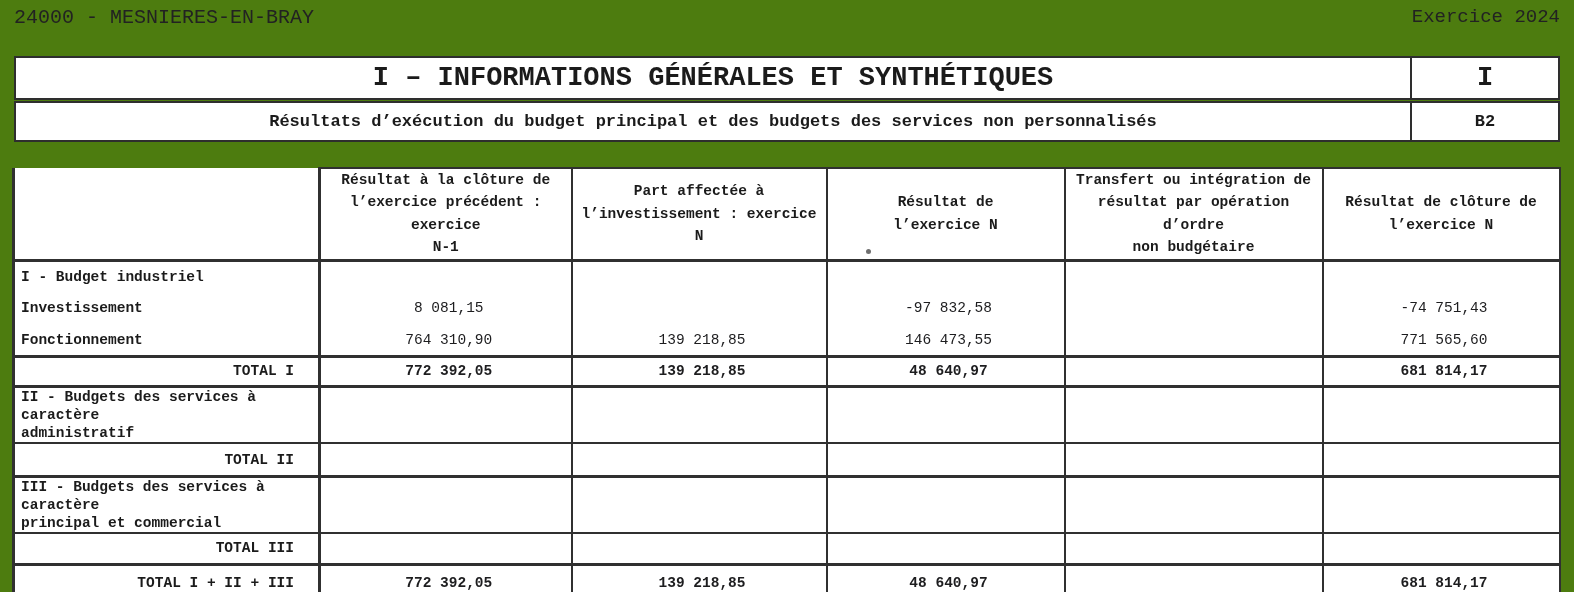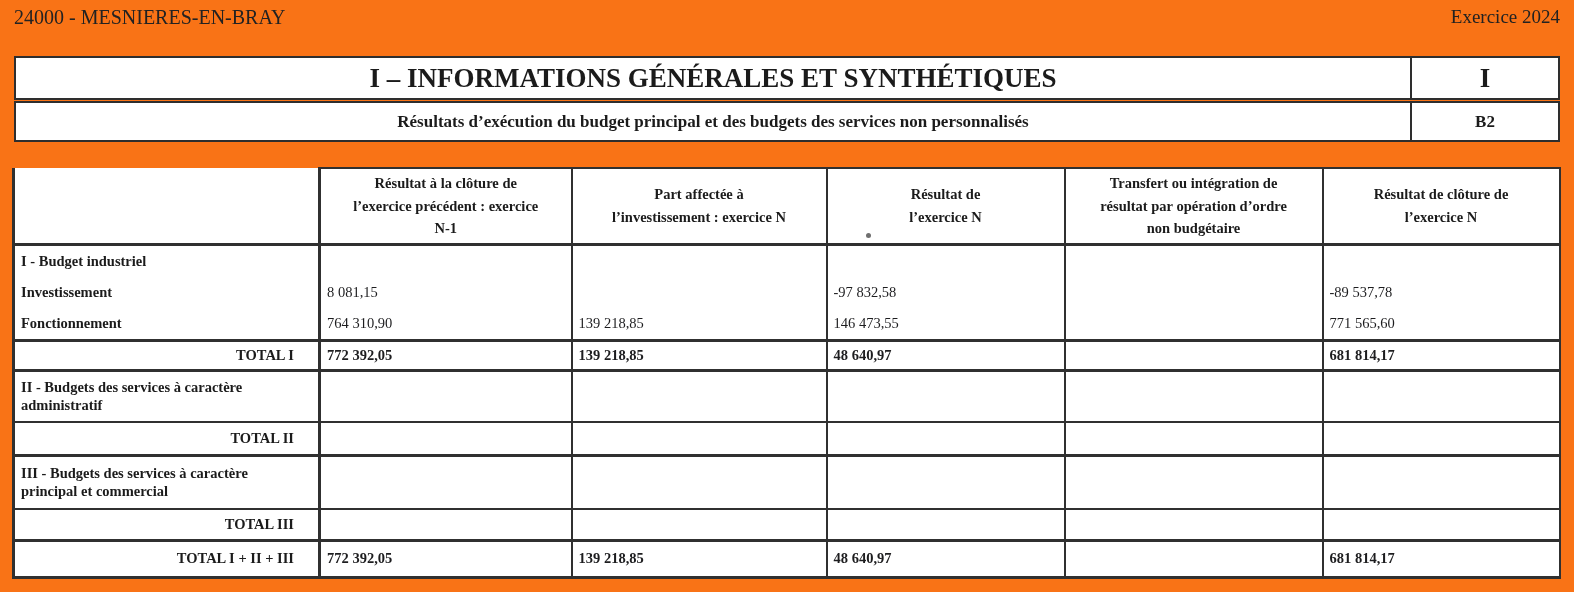--- a/index.html
+++ b/index.html
@@ -1,18 +1,18 @@
 <!DOCTYPE html>
 <html><head>
 <meta charset="utf-8">
 <style>
   html,body{margin:0;padding:0;background:#fff;}
   .page{
-    position:relative;width:1574px;height:592px;background:#f97316;
-    font-family:Liberation Serif, serif;color:#1b1b1b;
+    position:relative;width:1574px;height:592px;background:#4d7c0f;
+    font-family:Liberation Mono, monospace;color:#1b1b1b;
     overflow:hidden;
   }
   .topbar{
     position:absolute;left:14px;right:14px;top:6px;
     display:flex;justify-content:space-between;align-items:flex-start;
     font-size:20px;font-weight:400;color:#222;
   }
   .topbar .right{font-size:19px;}
   .titlebox{
     position:absolute;left:14px;width:1542px;border:2px solid #2e2e2e;
@@ -48,21 +48,21 @@
   .results th.c5,.results td.c5{border-right:2px solid #303030;}
   .preline{white-space:pre-line;}
   
   tr.noline td{border-top:none;border-bottom:none;}
   tr.totrow td{border-top:3px solid #303030;border-bottom:3px solid #303030;}
   tr.secrow td{border-top:none;border-bottom:2px solid #303030;}
   tr.tot2row td{border-top:none;border-bottom:3px solid #303030;}
   tr.grandrow td{border-top:none;border-bottom:3px solid #303030;}
   td.lbl{font-weight:700;text-align:left;vertical-align:middle;line-height:1.25;}
   td.lbl-tot{font-weight:700;text-align:right;padding-right:24px;vertical-align:middle;}
-  td.num{text-align:left;padding-right:0;font-weight:400;vertical-align:middle;color:#1d1d1f;}
+  td.num{text-align:center;padding-right:0;font-weight:400;vertical-align:middle;color:#1d1d1f;}
   .dot{
     position:absolute;left:38px;bottom:5px;width:5px;height:5px;
     background:#6f6f6f;border-radius:50%;
   }
 </style>
 </head>
 <body>
 
 <div class="page">
 
@@ -115,21 +115,21 @@
       <td class="c4 num"></td>
       <td class="c5 num"></td>
     </tr>
 
     <tr class="noline" style="height:32px">
       <td class="c0 lbl">Investissement</td>
       <td class="c1 num">8 081,15</td>
       <td class="c2 num"></td>
       <td class="c3 num">-97 832,58</td>
       <td class="c4 num"></td>
-      <td class="c5 num">-89 537,78</td>
+      <td class="c5 num">-74 751,43</td>
     </tr>
 
     <tr class="noline" style="height:32px">
       <td class="c0 lbl">Fonctionnement</td>
       <td class="c1 num">764 310,90</td>
       <td class="c2 num">139 218,85</td>
       <td class="c3 num">146 473,55</td>
       <td class="c4 num"></td>
       <td class="c5 num">771 565,60</td>
     </tr>

